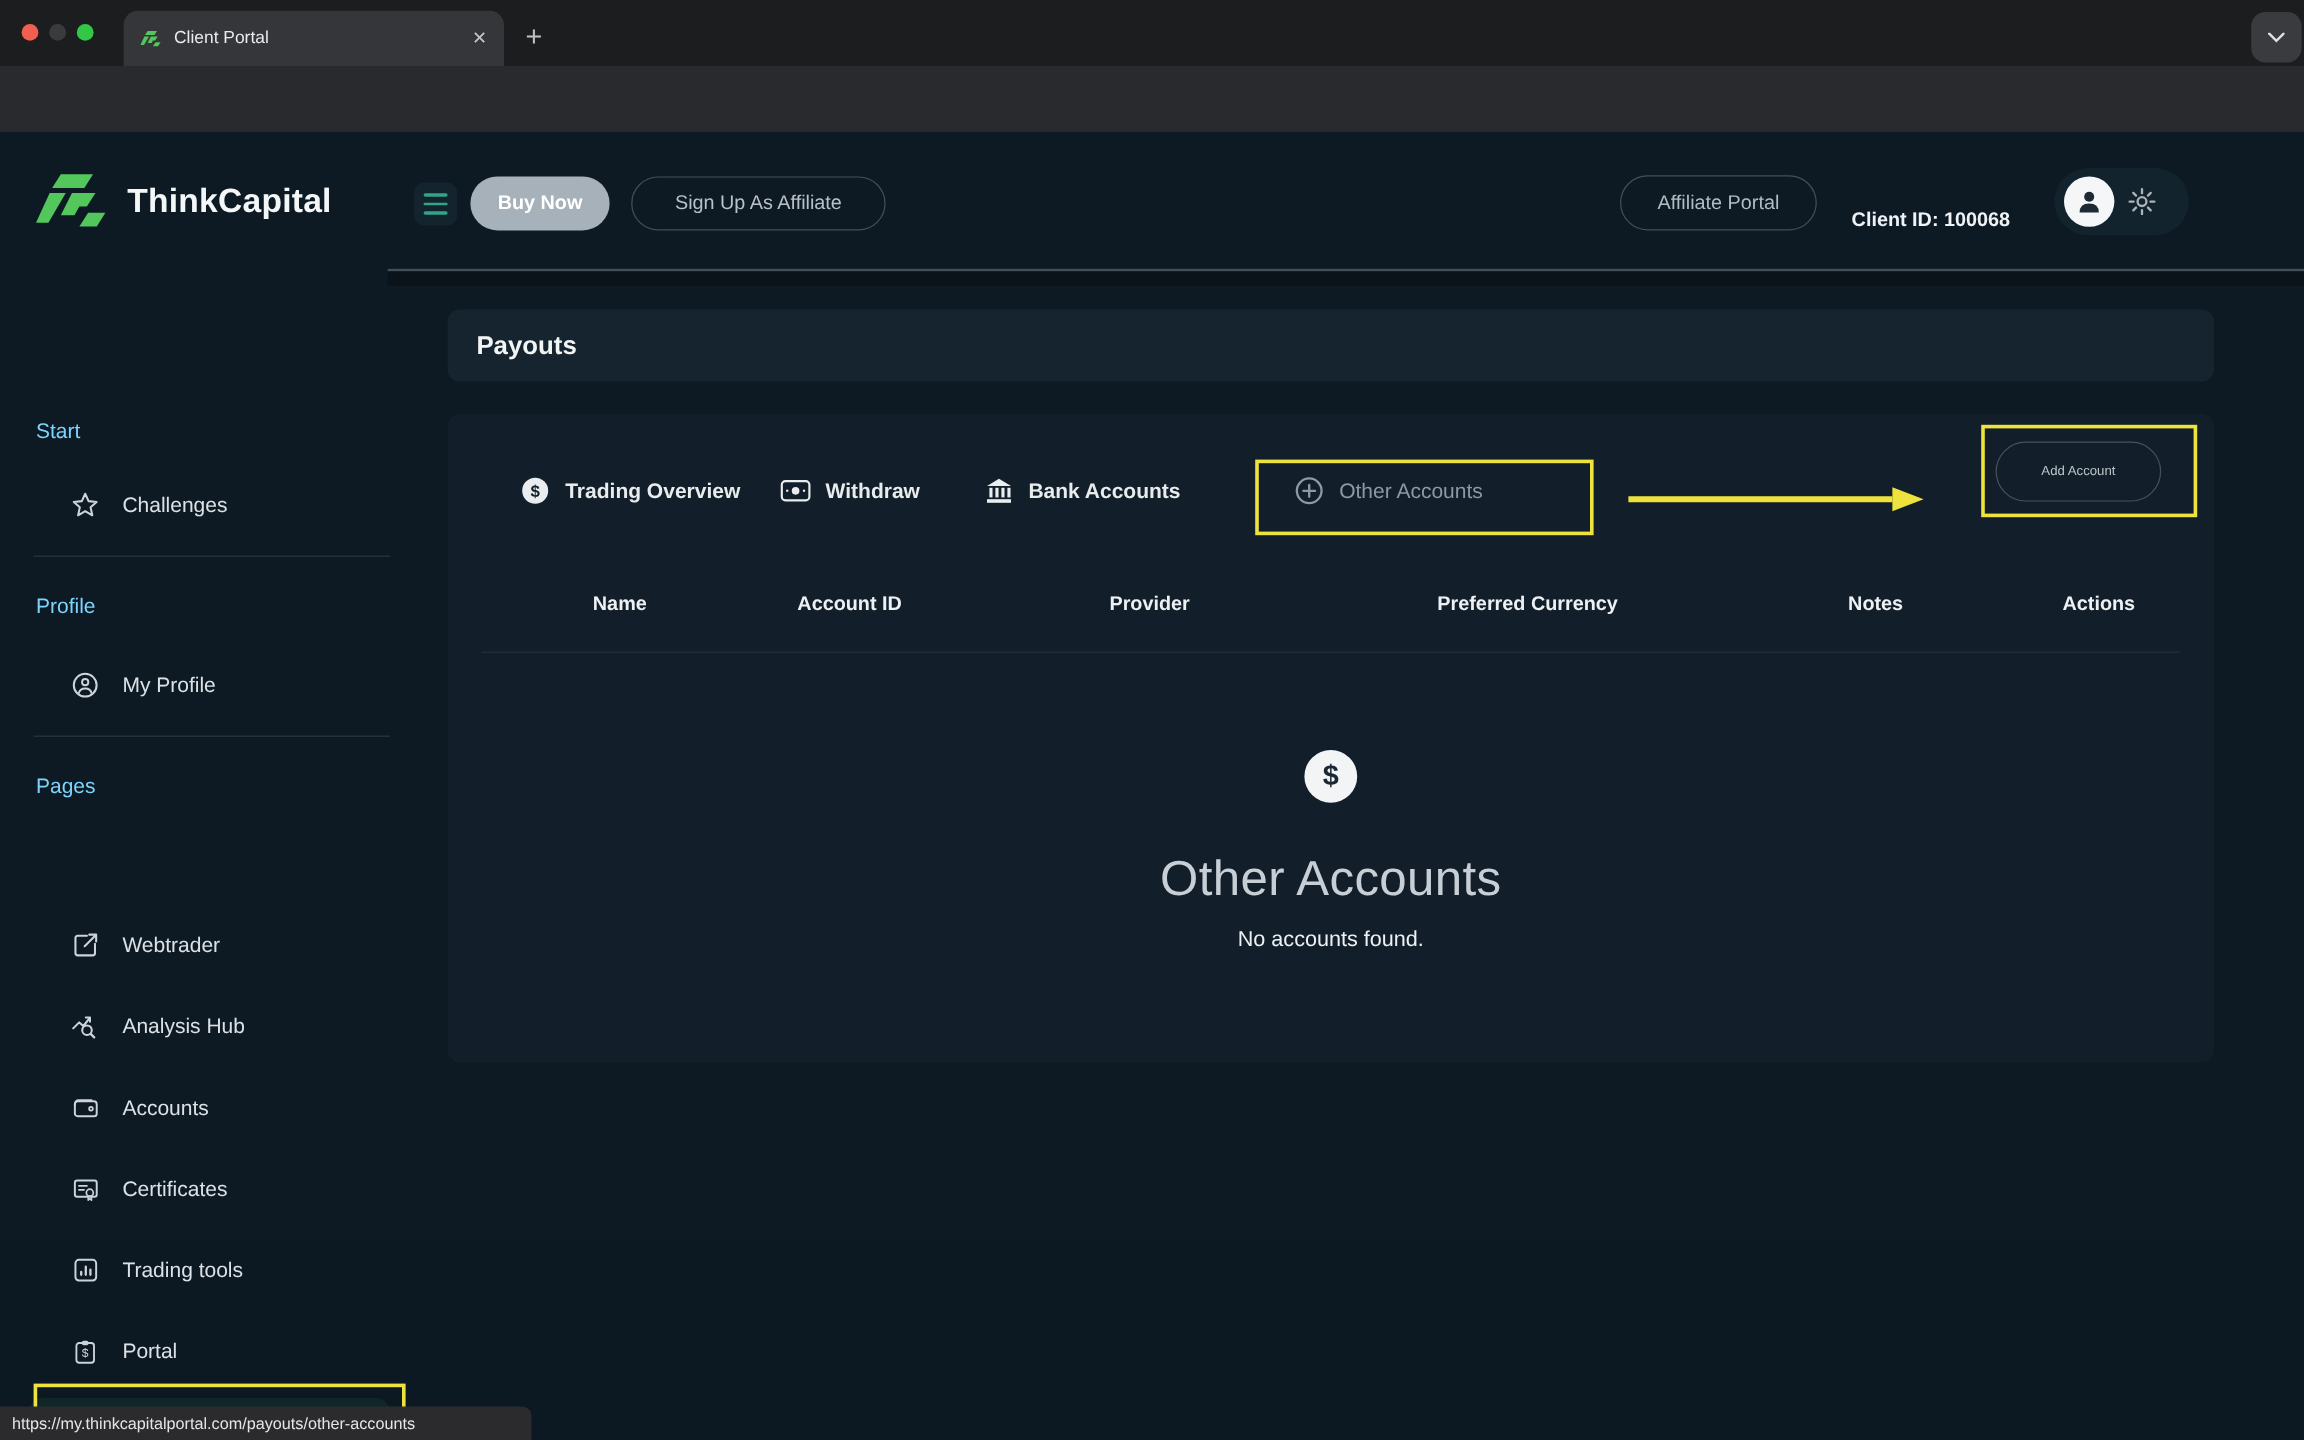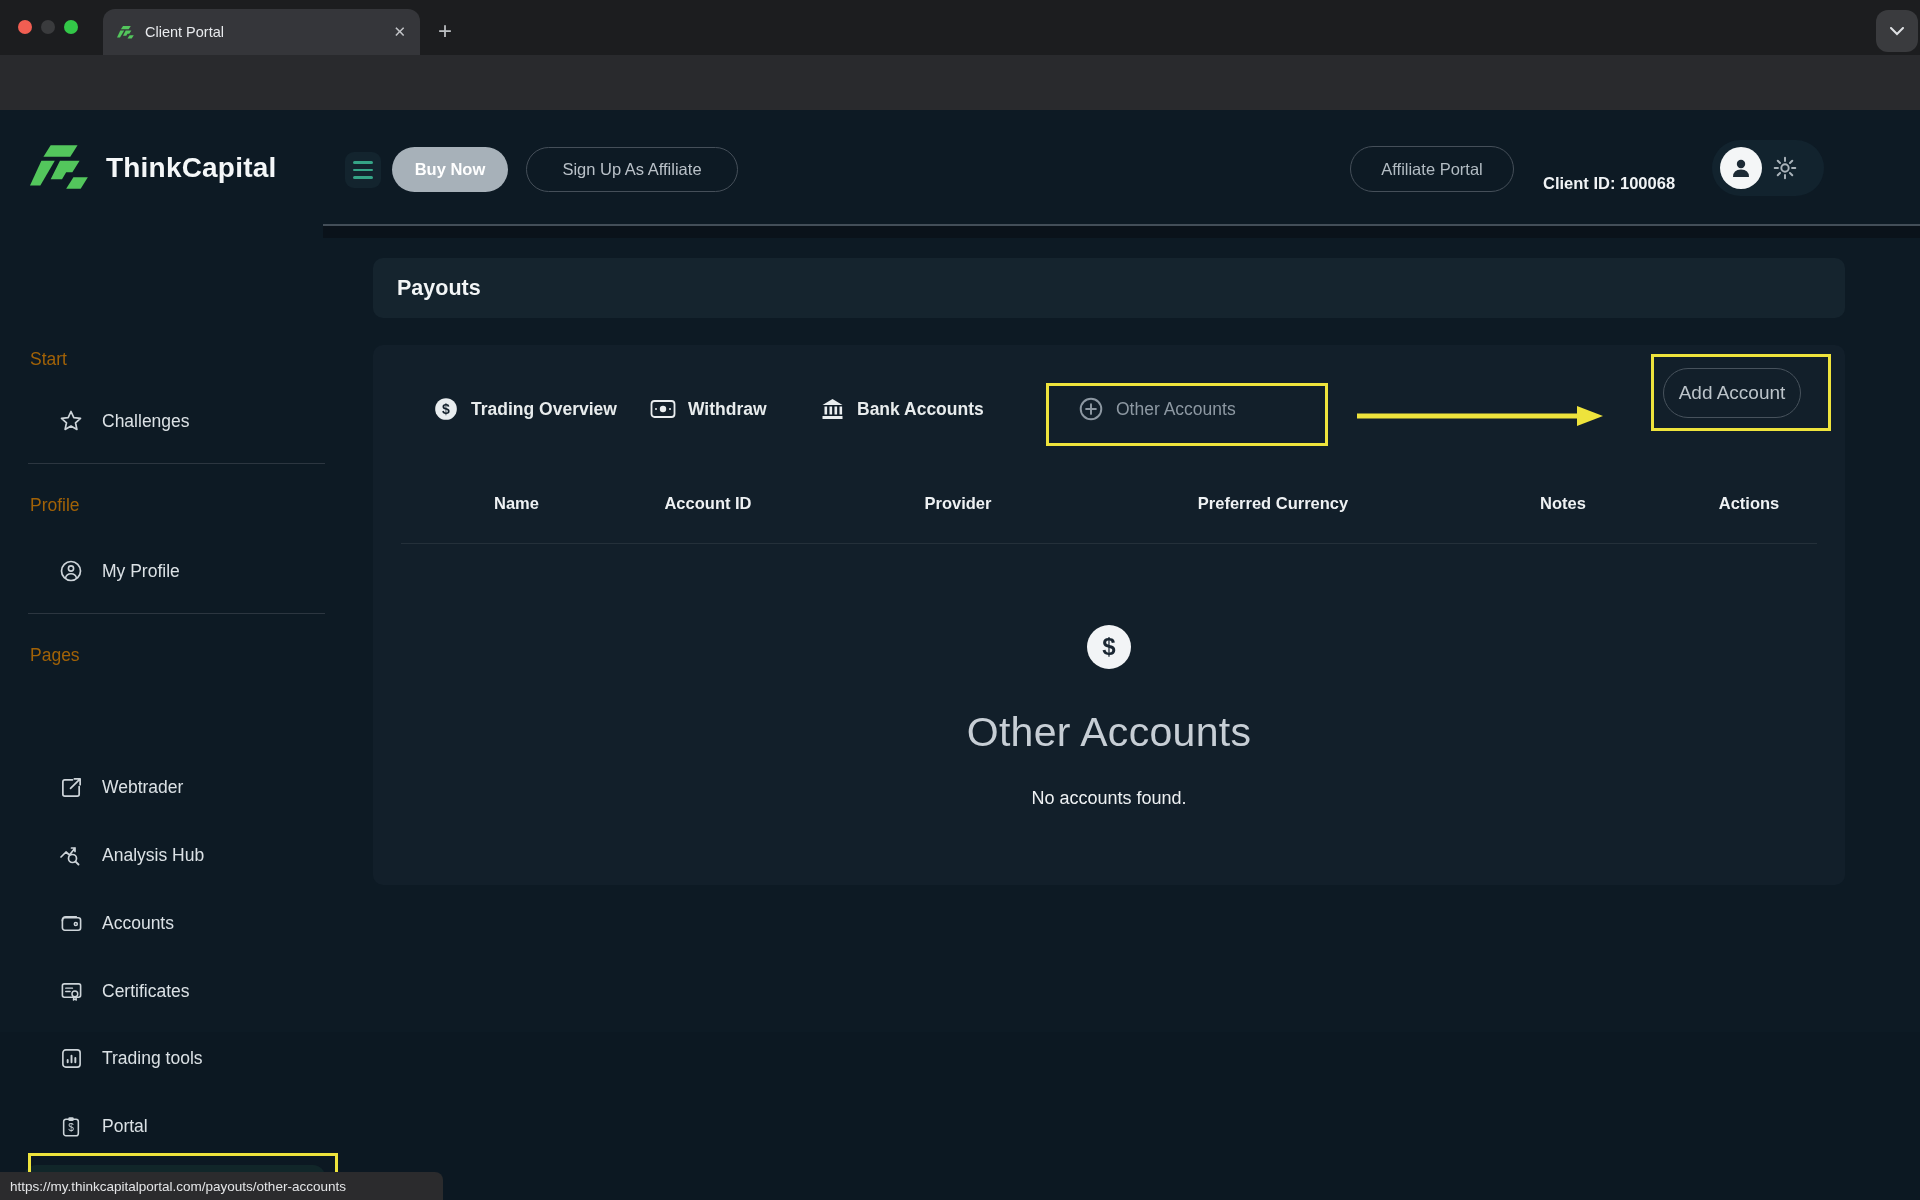--- a/index.html
+++ b/index.html
@@ -43,21 +43,21 @@
   #clientid { position:absolute; left:1543px; top:48px; color:#f0f3f5; font-size:16.5px; font-weight:600;margin-top:16px; }
   #usergroup { position:absolute; left:1712px; top:30px; width:112px; height:56px; border-radius:999px; background:#12232e;
                display:flex; align-items:center; padding:0 8px; gap:10px; }
   #avatar { width:42px; height:42px; border-radius:50%; background:#f4f6f7; display:flex; align-items:center; justify-content:center; }
 
   #topband { position:absolute; left:323px; top:114px; width:1597px; height:14px; background:#0a121a;
              border-top:2px solid #434e58; }
 
   
   #sidebar { position:absolute; left:0; top:115px; width:347px; height:975px; }
-  .sec-label { position:absolute; left:30px; color:#a16207; font-size:17.5px; font-weight:500; }
+  .sec-label { position:absolute; left:30px; color:#7dd3fc; font-size:17.5px; font-weight:500; }
   .side-item { position:absolute; left:0; width:347px; height:56px; display:flex; align-items:center; }
   .side-item .ic { width:26px; margin-left:58px; display:flex; justify-content:center; color:#cdd4d9; }
   .side-item .lb { margin-left:18px; color:#dbe1e5; font-size:17.5px; }
   .divider { position:absolute; left:28px; width:297px; height:1px; background:#2c3640; }
   #payouts-hl { position:absolute; left:24px; top:940px; width:301px; height:58px; border-radius:12px; background:#112629; }
   #payouts-box { position:absolute; left:28px; top:928px; width:310px; height:78px; border:3px solid #eee33c; }
   .teal { color:#38c79e !important; }
 
   #statusbar { position:absolute; left:0; top:1062px; width:443px; height:28px; background:#2b2b2d;
                border-radius:0 8px 0 0; display:flex; align-items:center; padding-left:10px; }
@@ -66,31 +66,31 @@
   
   #titlecard { position:absolute; left:373px; top:148px; width:1472px; height:60px; background:#15242e;
                border-radius:10px; display:flex; align-items:center; padding-left:24px; }
   #titlecard span { color:#f2f5f6; font-size:21.5px; font-weight:600; }
   #maincard { position:absolute; left:373px; top:235px; width:1472px; height:540px; background:#121f2a; border-radius:10px; }
   .tab-item { position:absolute; top:46px; height:36px; display:flex; align-items:center; gap:12px; }
   .tab-item .lb { font-size:17.5px; font-weight:600; color:#e8eced; white-space:nowrap; }
   .tab-item.muted .lb { color:#8d98a2; font-weight:500; }
   .ybox { position:absolute; border:3px solid #eee33c; pointer-events:none; }
   #addacct { position:absolute; left:1290px; top:23px; width:138px; height:50px; border:1.5px solid #47525c;
-             border-radius:999px; display:flex; align-items:center; justify-content:center; color:#bcc4ca; font-size:19px; }
+             border-radius:999px; display:flex; align-items:center; justify-content:center; color:#bcc4ca; font-size:11px; }
   #thead { position:absolute; left:0; top:130px; width:1472px; height:56px; display:grid;
            grid-template-columns:200px 270px 230px 400px 180px 192px; align-items:center; }
   #thead div { color:#eef1f3; font-size:16.5px; font-weight:600; text-align:center; }
   #thead div:first-child { text-align:center; padding-left:87px; }
   #thead-rule { position:absolute; left:28px; top:198px; width:1416px; height:1px; background:rgba(255,255,255,0.08); }
   #empty { position:absolute; left:0; top:280px; width:1472px; display:flex; flex-direction:column; align-items:center; }
   #empty-icon { width:44px; height:44px; border-radius:50%; background:#f2f4f6; display:flex; align-items:center;
                 justify-content:center; color:#1b2733; font-size:24px; font-weight:700; }
   #empty-title { margin-top:40px; color:#c7ced5; font-size:41px; font-weight:500; letter-spacing:0.3px; }
-  #empty-msg { margin-top:32px; color:#eef1f3; font-size:18px; }
+  #empty-msg { margin-top:16px; color:#eef1f3; font-size:18px; }
   svg { display:block; }
 </style>
 </head>
 <body>
 
 <div id="tabstrip">
   <i class="tl" style="left:18px;background:#f15e52"></i>
   <i class="tl" style="left:41px;background:#3a3b3d"></i>
   <i class="tl" style="left:64px;background:#33c748"></i>
 

